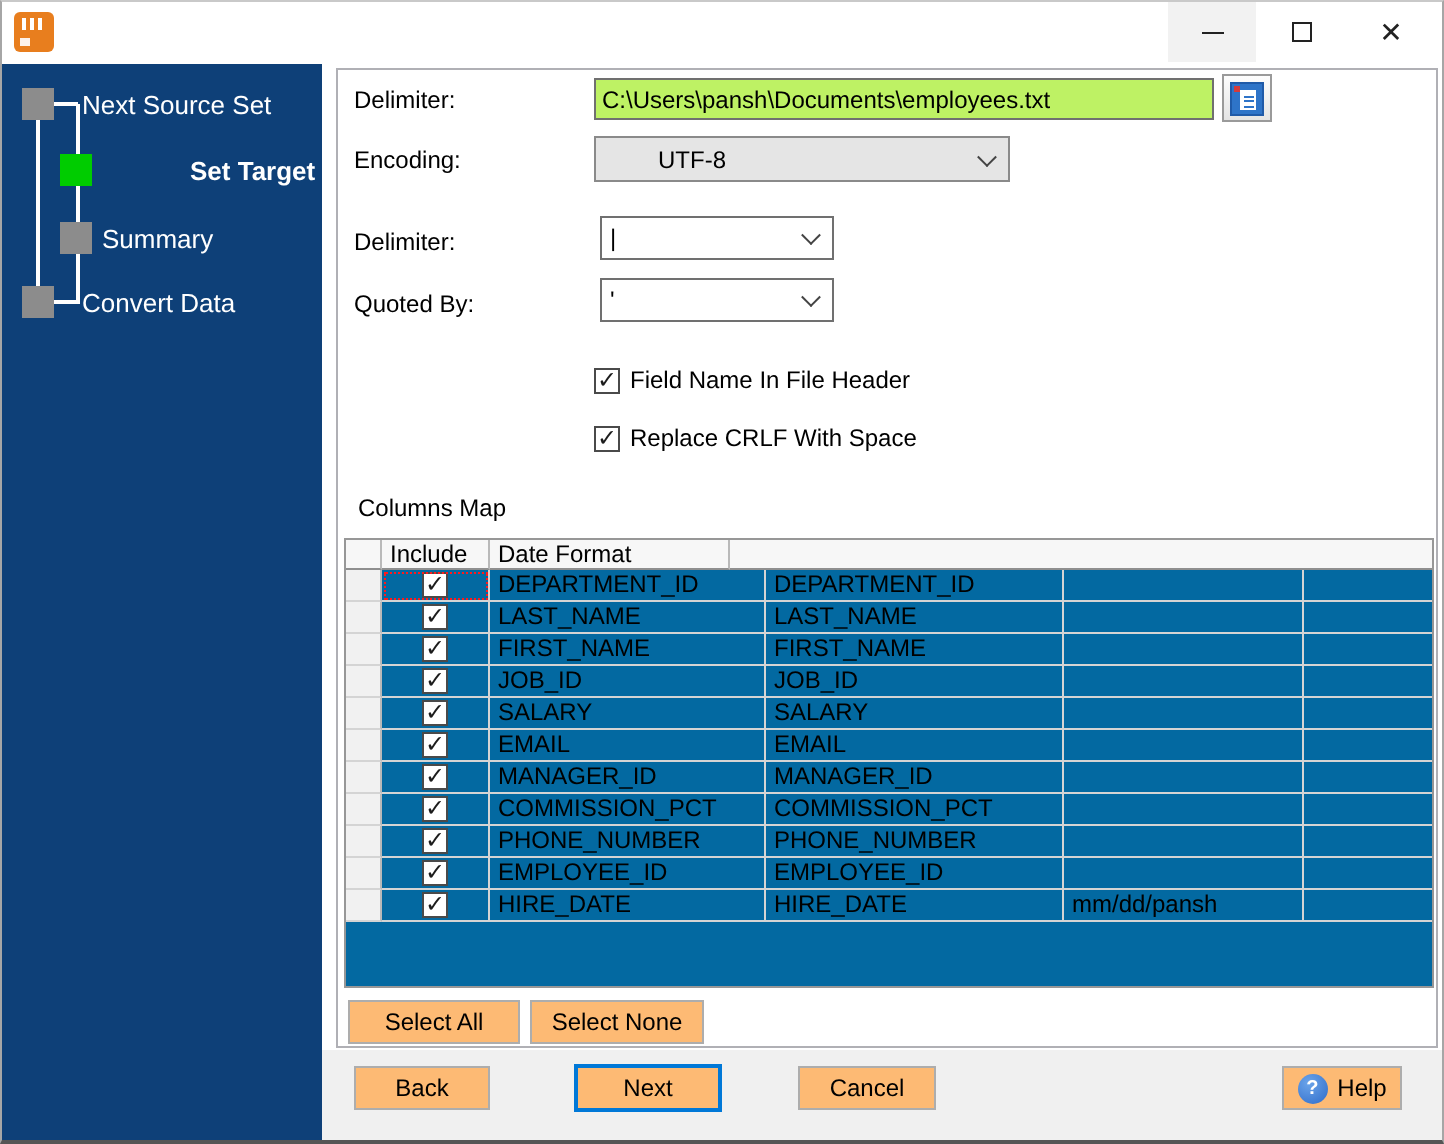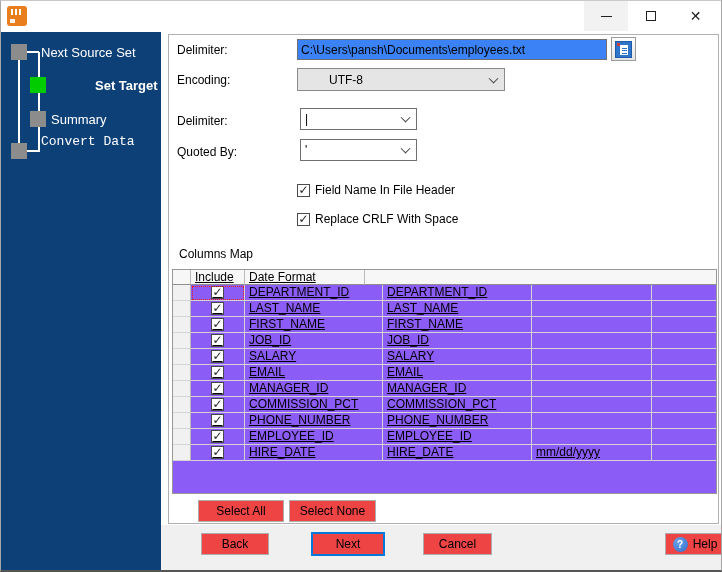--- a/index.html
+++ b/index.html
@@ -30,21 +30,21 @@
   .stepbox { position:absolute; width:16px; height:16px; }
   .stepbox.gray { background:#8c8c8c; }
   .stepbox.green { background:#00cc00; }
   .steplabel { position:absolute; color:#fff; font-size:13px; white-space:nowrap; }
   .steplabel.bold { font-weight:bold; }
 
   
   .panel { position:absolute; left:167px; top:33px; width:551px; height:490px;
            background:#fff; border:1px solid #b0b0b5; }
   .flabel { position:absolute; font-size:12px; color:#000; }
-  .textinput { position:absolute; border:1px solid #707070; background:#3b82f6; font-size:12px;
+  .textinput { position:absolute; border:1px solid #707070; background:#bef264; font-size:12px;
                padding:0 3px; font-family:"Liberation Sans",sans-serif; }
   .combo { position:absolute; border:1px solid #707070; background:#fff; font-size:12px;
            display:flex; align-items:center; padding-left:4px; }
   .combo.gray { background:#e5e5e5; border-color:#8a8a8a;padding-left:31px; }
   .chevron { position:absolute; right:7px; top:50%; width:7px; height:7px;
              border-right:1.4px solid #444; border-bottom:1.4px solid #444;
              transform:translateY(-70%) rotate(45deg); }
   .browse-btn { position:absolute; width:25px; height:24px; border:1px solid #9a9a9a;
                 background:linear-gradient(#fdfdfd,#e4e4e4); display:flex; align-items:center; justify-content:center; }
   .doc-icon { position:relative; width:17px; height:17px; background:#2e74c8; border:1px solid #1f5aa8; }
@@ -53,36 +53,36 @@
   .doc-icon .l1{top:6px} .doc-icon .l2{top:8.5px} .doc-icon .l3{top:11px}
   .doc-icon .reddot { position:absolute; left:1px; top:1px; width:3px; height:3px; background:#d43b3b; }
 
   .cb { width:13px; height:13px; border:1px solid #4a4a4a; background:#fff;
         display:inline-flex; align-items:center; justify-content:center; flex:0 0 auto; }
   .cb.checked::after { content:"✓"; font-size:12px; font-weight:bold; color:#1c1c1c; margin-top:-1px; }
   .cbrow { position:absolute; display:flex; align-items:center; gap:5px; }
 
   
   .grid { position:absolute; left:3px; top:234px; width:545px; height:225px;
-          border:1px solid #979797; background:#8b5cf6; overflow:hidden;text-decoration:underline; }
+          border:1px solid #979797; background:#0369a1; overflow:hidden; }
   .grid-row, .grid-head { display:flex; width:100%; }
   .grid-head { height:15px; }
   .grid-row { height:16px; }
   .hc { background:#f7f7f7; border-right:1px solid #b9b9b9; border-bottom:1px solid #8f8f8f;
         font-size:12px; padding-left:4px; line-height:14px; white-space:nowrap; overflow:hidden; }
   .c { border-right:1px solid #d4d4d4; border-bottom:1px solid #d4d4d4; font-size:12px;
        padding-left:4px; line-height:15px; white-space:nowrap; overflow:hidden; }
   .w-rowhdr{flex:0 0 18px; padding-left:0;} .w-inc{flex:0 0 54px;} .w-src{flex:0 0 138px;}
   .w-dst{flex:0 0 149px;} .w-dtf{flex:0 0 120px;} .w-fill{flex:1 1 auto; border-right:none;}
   .c.rowhdr { background:#f1f1f1; border-right:1px solid #b9b9b9; padding:0; }
   .c.inc { display:flex; align-items:center; justify-content:center; padding:0; }
   .c.inc.focus-cell { outline:1px dotted #ff1a1a; outline-offset:-2px; }
 
-  .btn { background:#ef4444; border:1px solid #adadad; font-size:12px;
-         display:flex; align-items:center; justify-content:center; font-family:"Liberation Sans",sans-serif; cursor:default;margin-left:24px; }
+  .btn { background:#fdba74; border:1px solid #adadad; font-size:12px;
+         display:flex; align-items:center; justify-content:center; font-family:"Liberation Sans",sans-serif; cursor:default; }
   .btn.small { position:absolute; }
 
   
   .footer { position:absolute; left:160px; top:524px; width:564px; height:46px; background:#f0f0f0; }
   .fbtn { position:absolute; }
   .btn.primary { border:2px solid #0078d7; }
   .help-q { width:15px; height:15px; border-radius:50%;
             background:radial-gradient(circle at 35% 30%, #6ba4ea, #2f6cc9); color:#fff;
             font-size:10px; font-weight:bold; display:inline-flex; align-items:center; justify-content:center;
             margin-right:5px; }
@@ -117,21 +117,21 @@
     <div class="stepbox gray" style="left:10px; top:12px;"></div>
     <span class="steplabel" style="left:40px; top:13px;">Next Source Set</span>
 
     <div class="stepbox green" style="left:29px; top:45px;"></div>
     <span class="steplabel bold" style="left:50px; top:46px;margin-left:44px;">Set Target</span>
 
     <div class="stepbox gray" style="left:29px; top:79px;"></div>
     <span class="steplabel" style="left:50px; top:80px;">Summary</span>
 
     <div class="stepbox gray" style="left:10px; top:111px;"></div>
-    <span class="steplabel" style="left:40px; top:102px;font-family:Liberation Mono, monospace;">Convert Data</span>
+    <span class="steplabel" style="left:40px; top:112px;">Convert Data</span>
   </div>
 
   <div class="panel">
 
     <span class="flabel" style="left:8px; top:8px;">Delimiter:</span>
     <input class="textinput" style="left: 128px; top: 4px; width: 310px; height: 21px;" value="C:\Users\pansh\Documents\employees.txt">
     <div class="browse-btn" style="left:442px; top:2px;">
       <div class="doc-icon">
         <div class="page"></div>
           <div class="l1"></div>
@@ -278,21 +278,21 @@
             <div class="c w-dtf"></div>
             <div class="c w-fill"></div>
           </div>
           <div class="grid-row">
             <div class="c rowhdr w-rowhdr"></div>
             <div class="c inc w-inc">
               <span class="cb checked"></span>
             </div>
             <div class="c w-src">HIRE_DATE</div>
             <div class="c w-dst">HIRE_DATE</div>
-            <div class="c w-dtf">mm/dd/yyyy</div>
+            <div class="c w-dtf">mm/dd/pansh</div>
             <div class="c w-fill"></div>
           </div>
         </div>
     </div>
 
     <div class="btn small" style="left:5px; top:465px; width:86px; height:22px;">Select All</div>
     <div class="btn small" style="left:96px; top:465px; width:87px; height:22px;">Select None</div>
   </div>
 
   <div class="footer">

